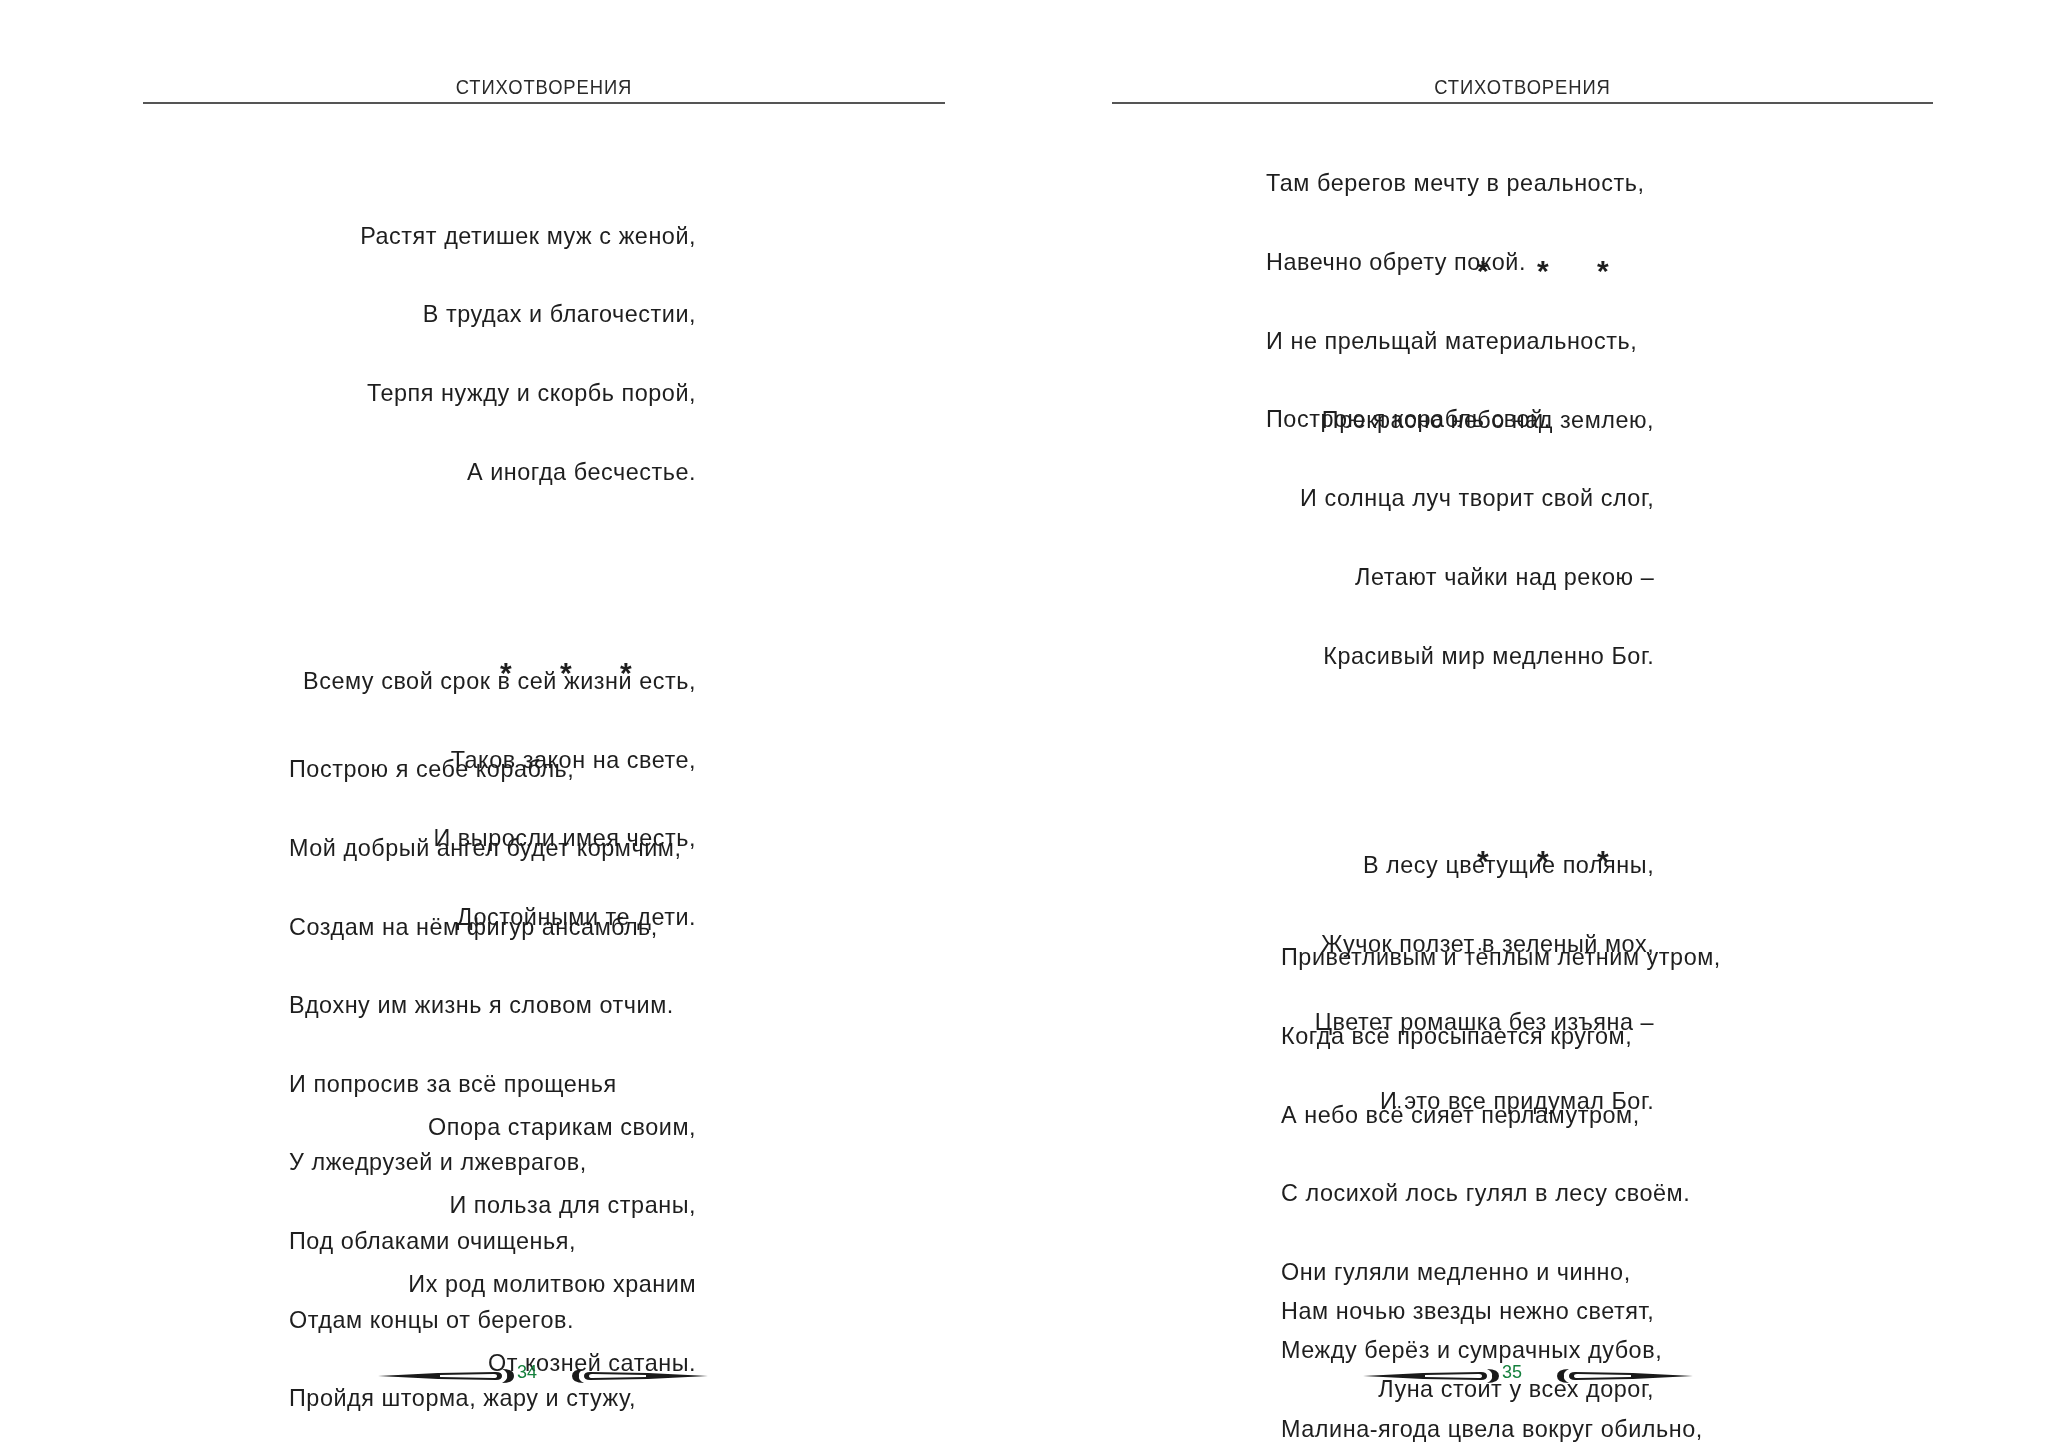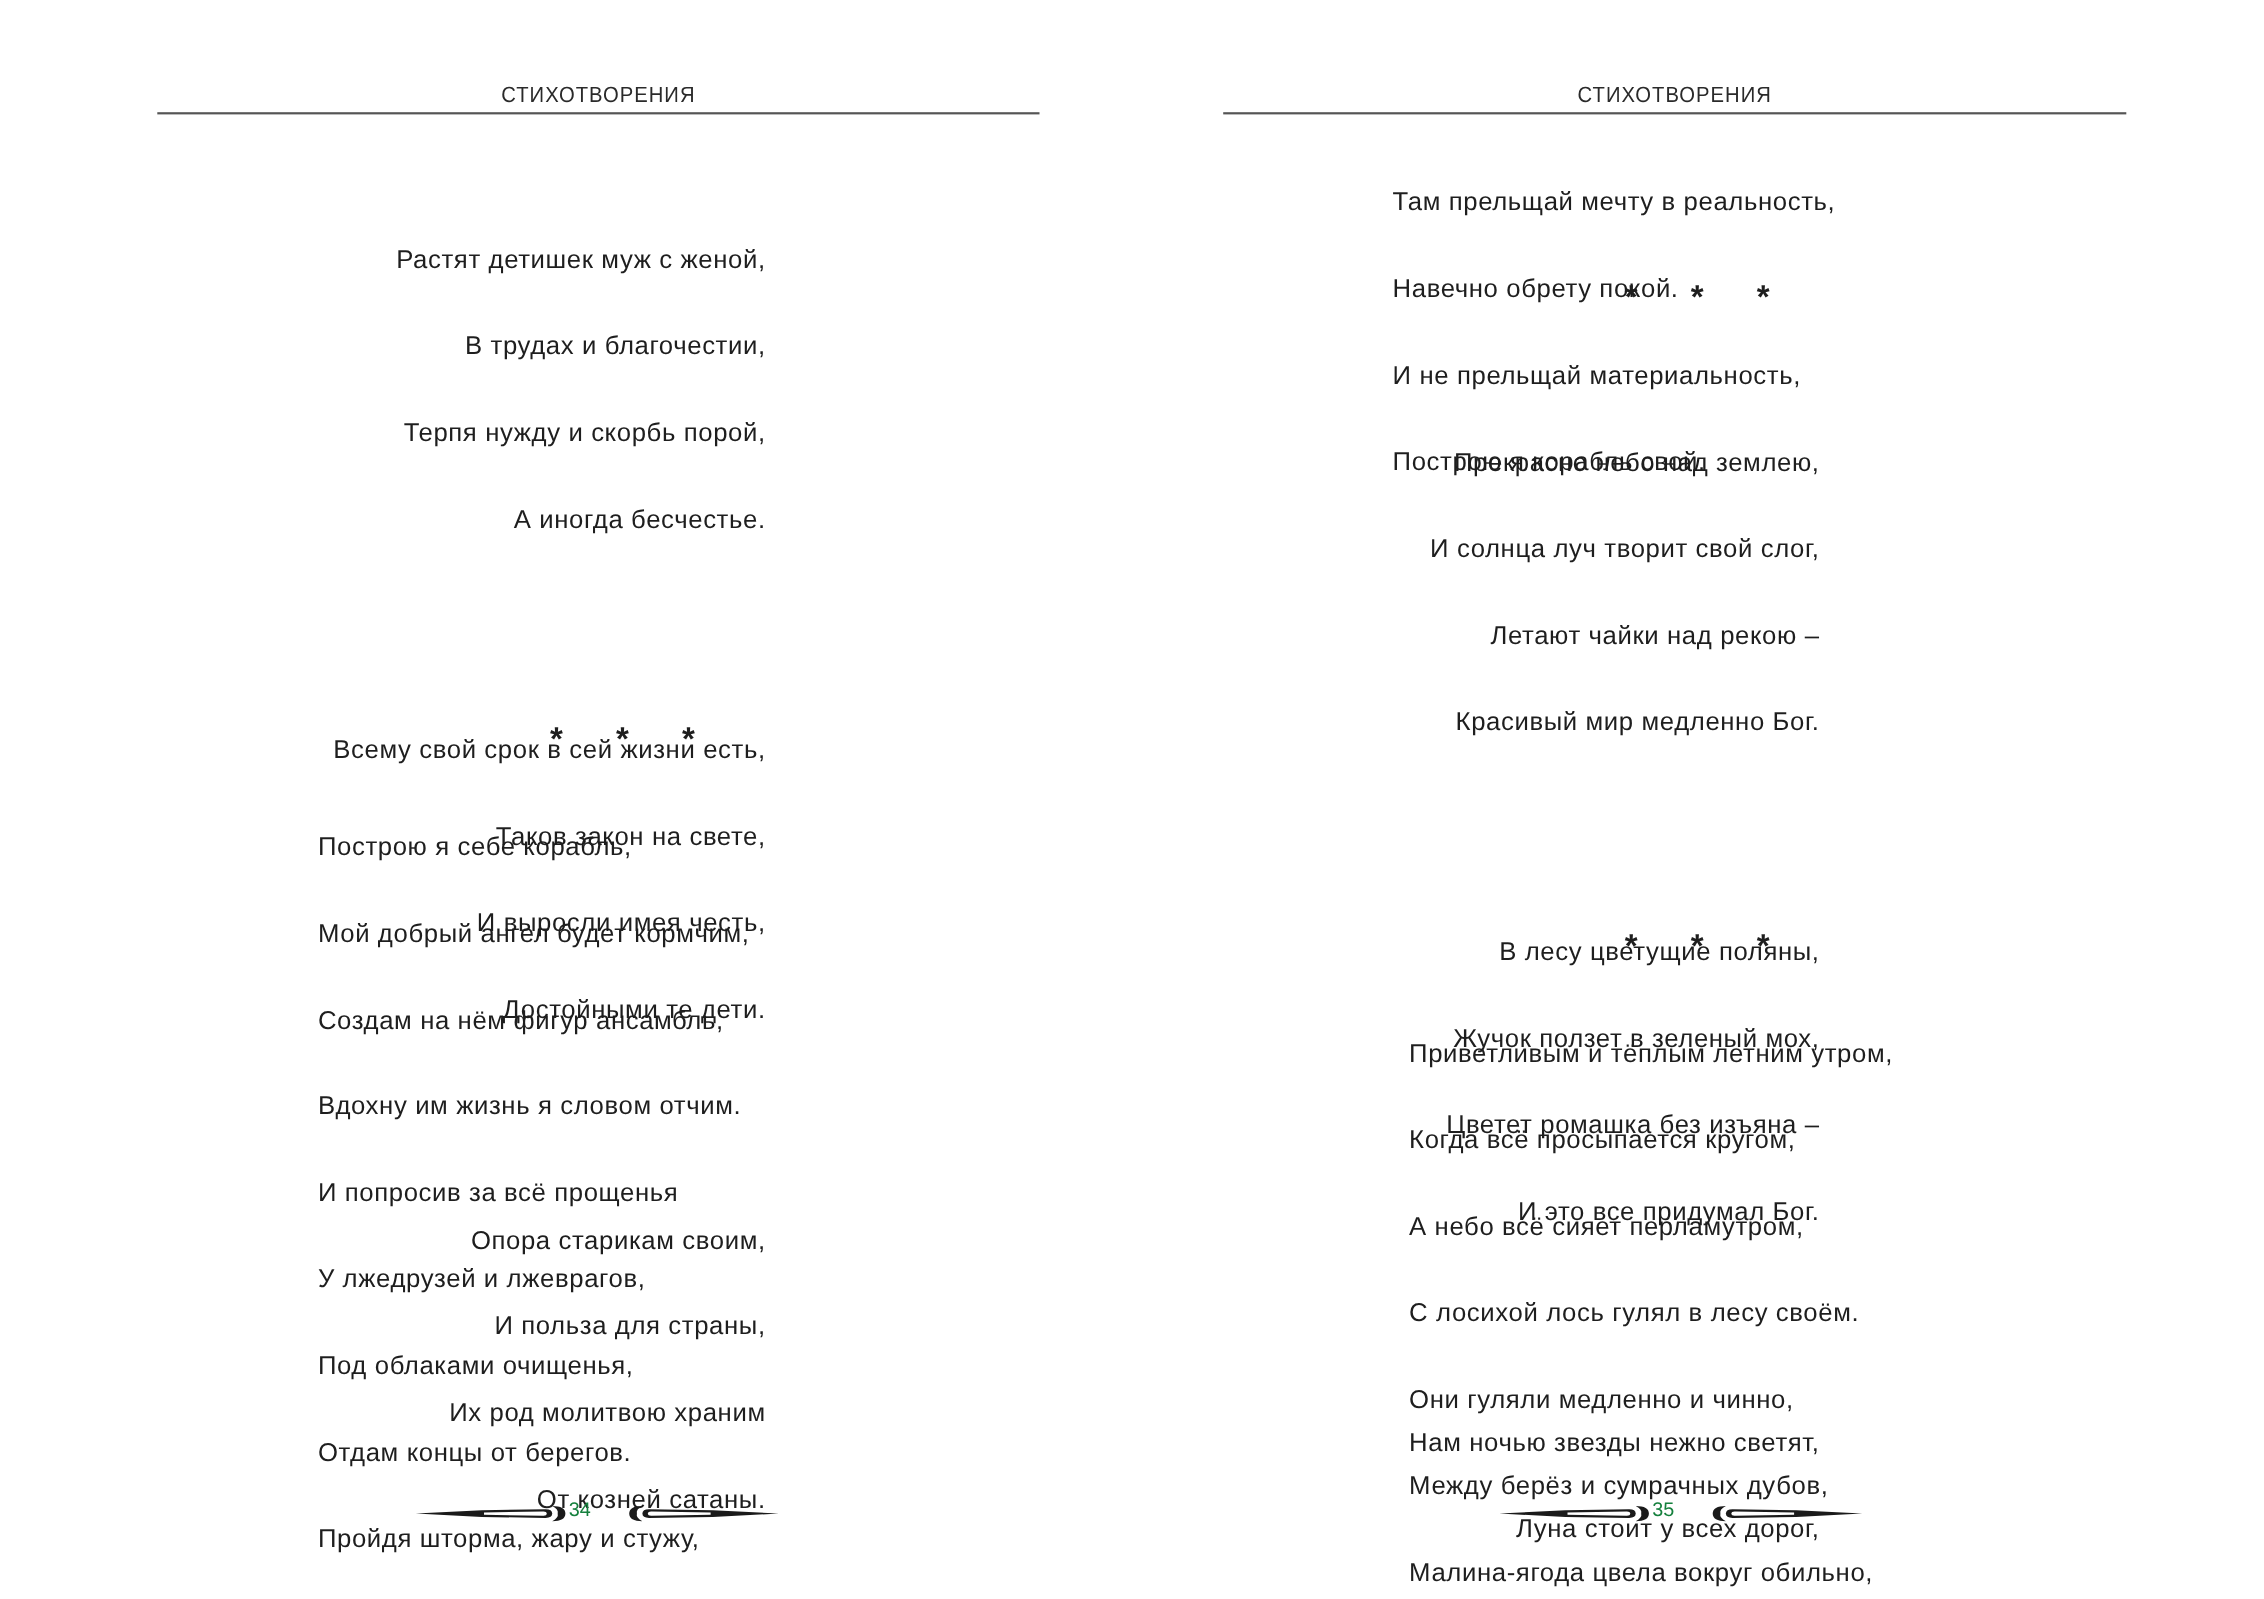--- a/index.html
+++ b/index.html
@@ -103,21 +103,21 @@
       </g>
     </svg>
   </div>
 </div>
 
 <div class="page page-right">
   <div class="running-head">СТИХОТВОРЕНИЯ</div>
   <div class="head-rule"></div>
 
   <div class="block" style="left:237px; top:118px;">
-    <span class="line">Там прельщай мечту в реальность,</span>
+    <span class="line">Там берегов мечту в реальность,</span>
     <span class="line">Навечно обрету покой.</span>
     <span class="line">И не прельщай материальность,</span>
     <span class="line">Построю я корабль свой.</span>
   </div>
 
   <div class="stars" style="left:448px; top:256px;">* * *</div>
 
   <div class="block" style="left:252px; top:302px;">
     <div class="stanza">
       <span class="line">Прекрасно небо над землею,</span>

